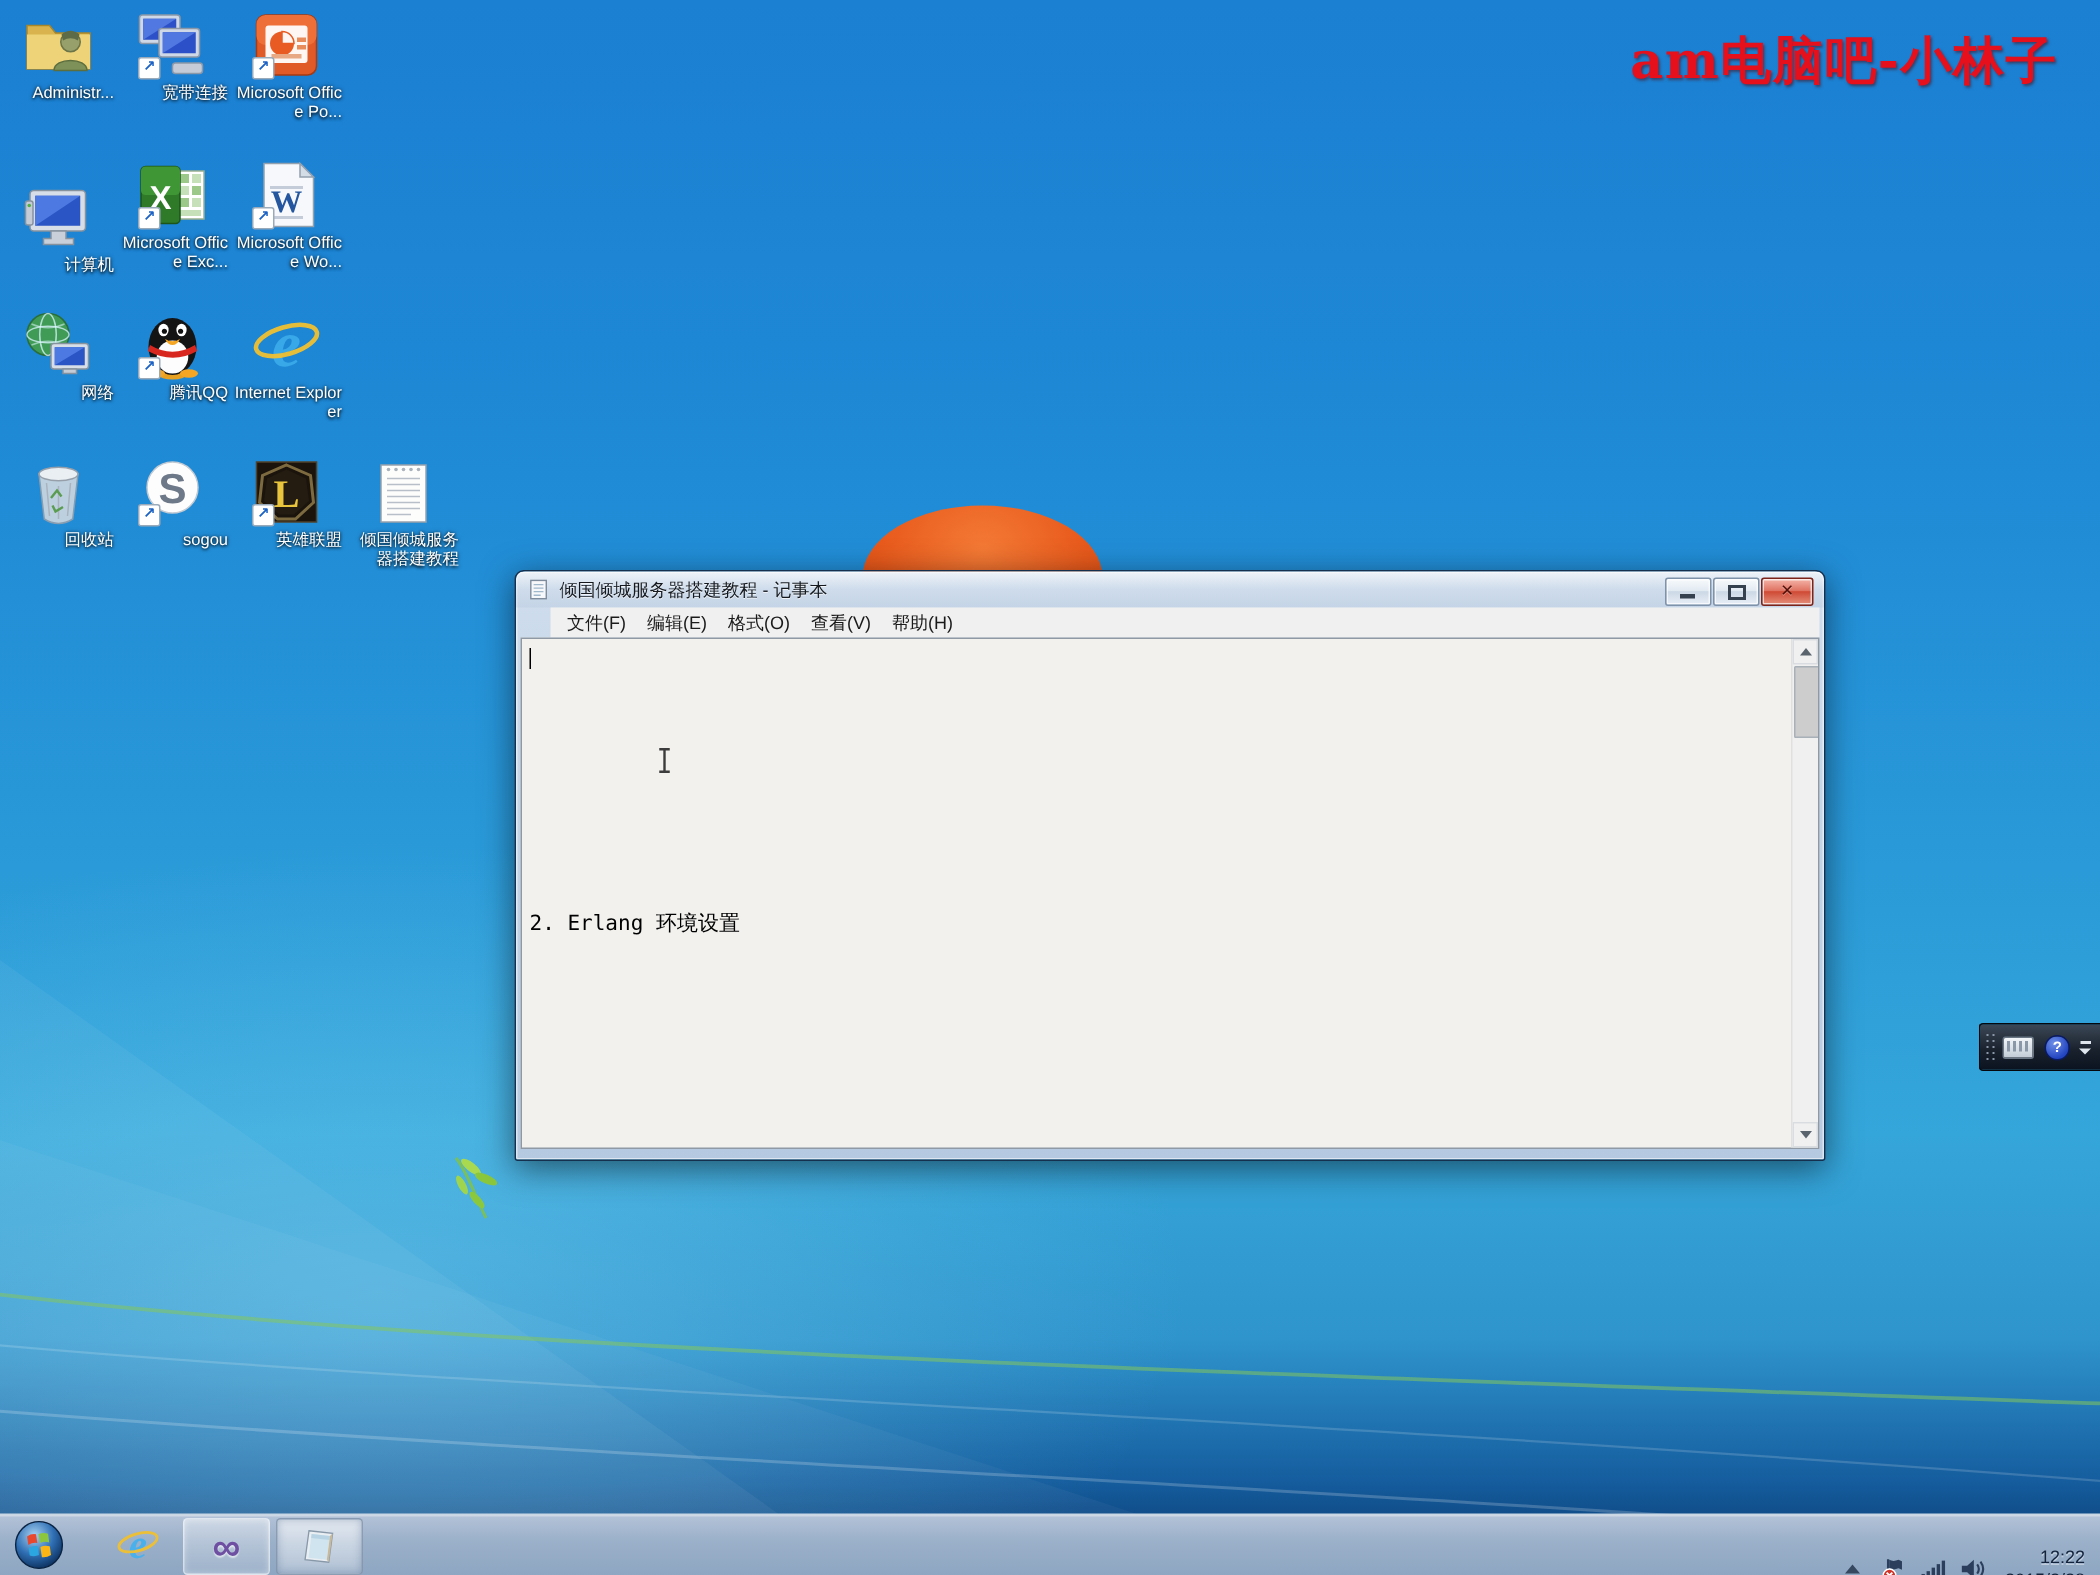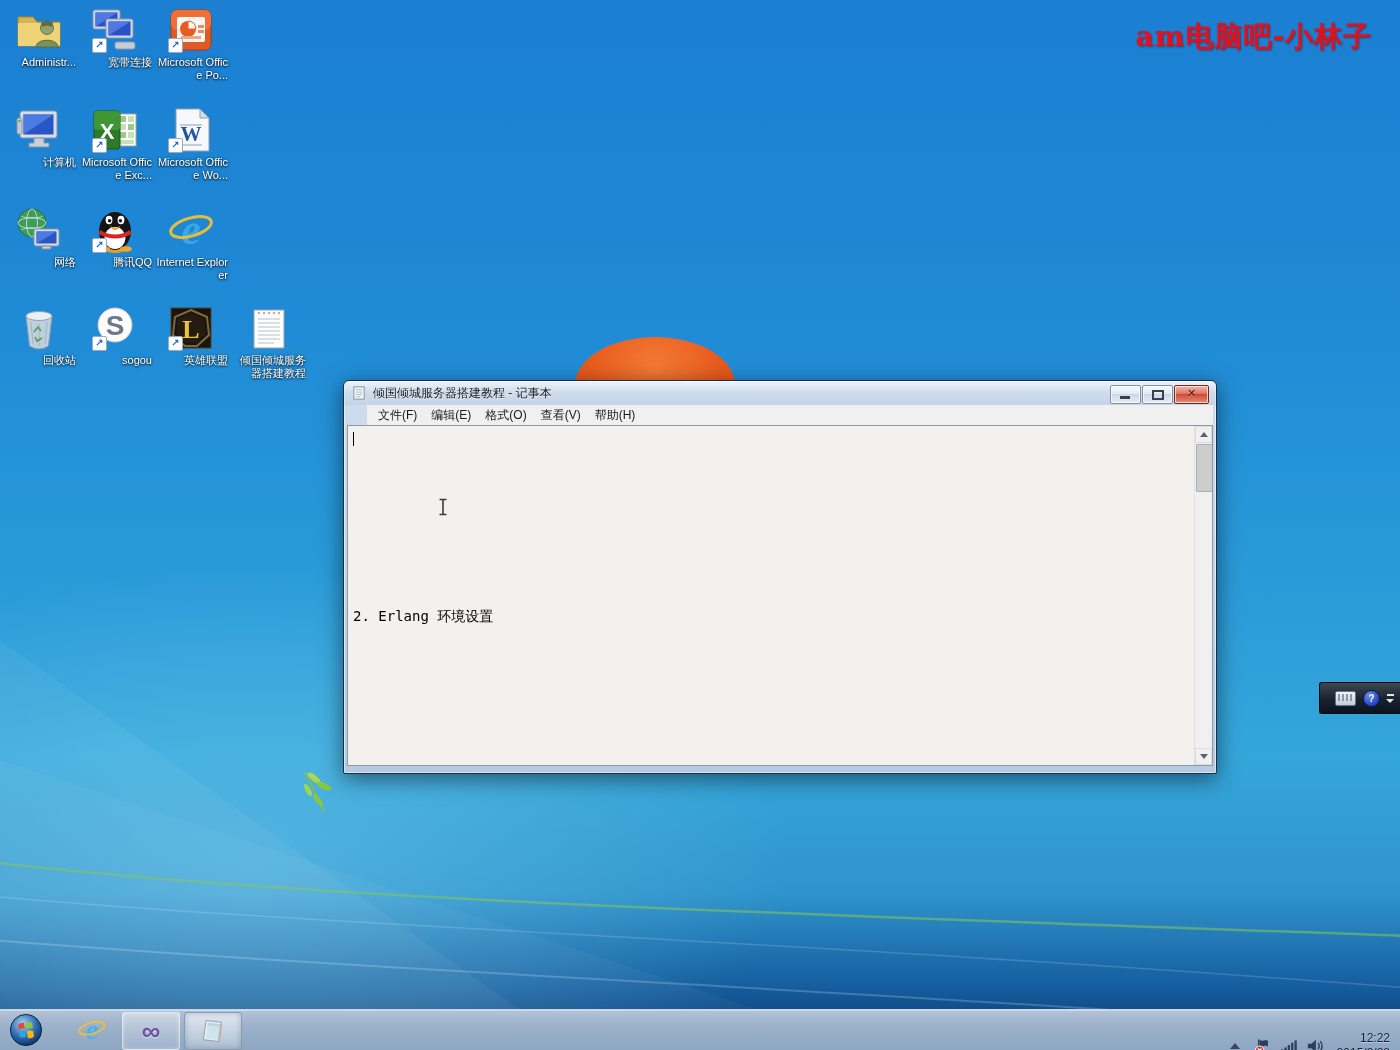--- a/index.html
+++ b/index.html
@@ -6,21 +6,21 @@
   body{width:1400px;height:1050px;overflow:hidden;position:relative;
        font-family:"Liberation Sans","DejaVu Sans",sans-serif;background:#1b7fd2;}
   
   .desktop-bg{position:absolute;inset:0;z-index:0;
     background:linear-gradient(to bottom,#1b7fd2 0%,#1f8ad6 30%,#2a9ad8 55%,#35a6da 72%,#2f94cc 85%,#155d9e 94%,#0a3a70 99%,#082f5c 100%);}
   .bg-glow{position:absolute;inset:0;
     background:radial-gradient(ellipse 900px 500px at 18% 82%, rgba(130,215,245,.40), rgba(130,215,245,0) 60%);}
   .bg-art{position:absolute;left:0;top:0;z-index:0;}
   
   .watermark{position:absolute;top:18px;right:28px;z-index:3;color:#e6101c;
-    font-family:"DejaVu Serif","Liberation Serif",serif;font-weight:bold;font-size:28px;
+    font-family:"DejaVu Serif","Liberation Serif",serif;font-weight:bold;font-size:34px;
     text-shadow:1px 1px 2px rgba(80,0,0,.5);letter-spacing:1px;}
   
   .dicon{position:absolute;width:74px;z-index:2;text-align:center;cursor:default;}
   .dicon .art{width:48px;height:48px;margin:0 auto;position:relative;}
   .dicon .lbl{margin-top:2px;font-size:11px;line-height:13px;color:#fff;
     text-shadow:0 1px 2px rgba(0,0,0,.85),0 0 3px rgba(0,0,0,.6);word-break:break-all;text-align:right;}
   .shortcut{position:absolute;left:1px;bottom:1px;width:13px;height:13px;background:#fff;
     border:1px solid #9ab;border-radius:2px;font-size:10px;line-height:12px;color:#1b62c4;
     font-weight:bold;text-align:center;}
   
@@ -160,21 +160,21 @@
       <path d="M21 23 L29 23 A8 8 0 0 0 21 15 z" fill="#fdf6f2" stroke="#e85c24"></path>
       <rect x="31" y="19" width="6" height="3" fill="#e88c5c"></rect>
       <rect x="31" y="24" width="6" height="3" fill="#e88c5c"></rect>
       <rect x="14" y="30" width="20" height="3" fill="#e8a883"></rect>
     </svg>
     <div class="shortcut">↗</div>
   </div>
   <div class="lbl">Microsoft Office Po...</div>
 </div>
 
-<div class="dicon" style="left:2px;top:106px;">
+<div class="dicon" style="left:2px;top:122px;font-family:Liberation Mono, monospace;">
   <div class="art">
     <svg width="48" height="48" viewBox="0 0 48 48">
       <rect x="5" y="5" width="37" height="27" rx="2.5" fill="#d7dee8" stroke="#87929f"></rect>
       <rect x="8.5" y="8.5" width="30" height="20" fill="#2a55c4"></rect>
       <path d="M8.5 8.5 h30 l-30 20 z" fill="#4d7ae2"></path>
       <rect x="2" y="12" width="5" height="16" rx="1.5" fill="#c5ccd6" stroke="#87929f"></rect>
       <circle cx="4.5" cy="15" r="1.2" fill="#52b043"></circle>
       <path d="M19 32 h10 v5 h5 v4 H14 v-4 h5 z" fill="#c9d0da" stroke="#87929f"></path>
     </svg>
   </div>

